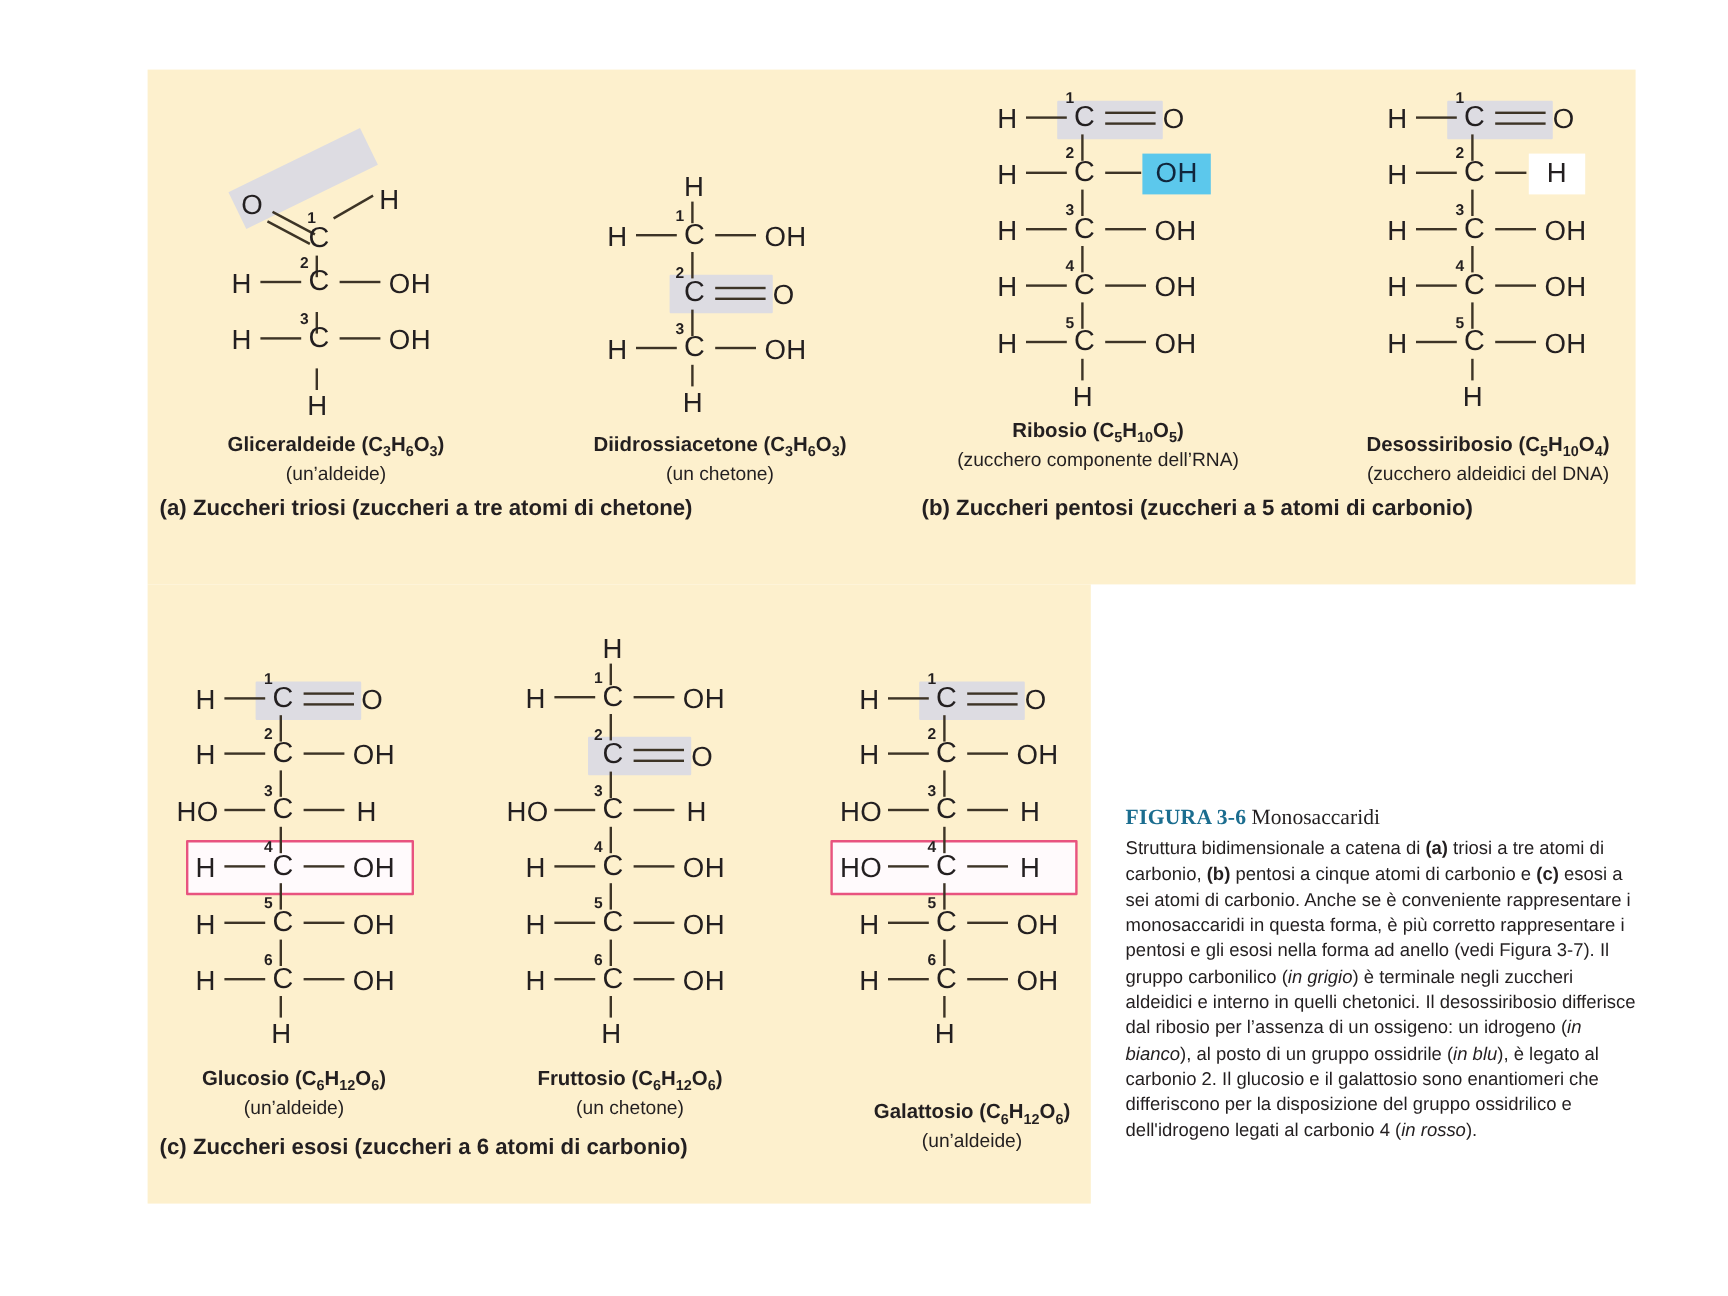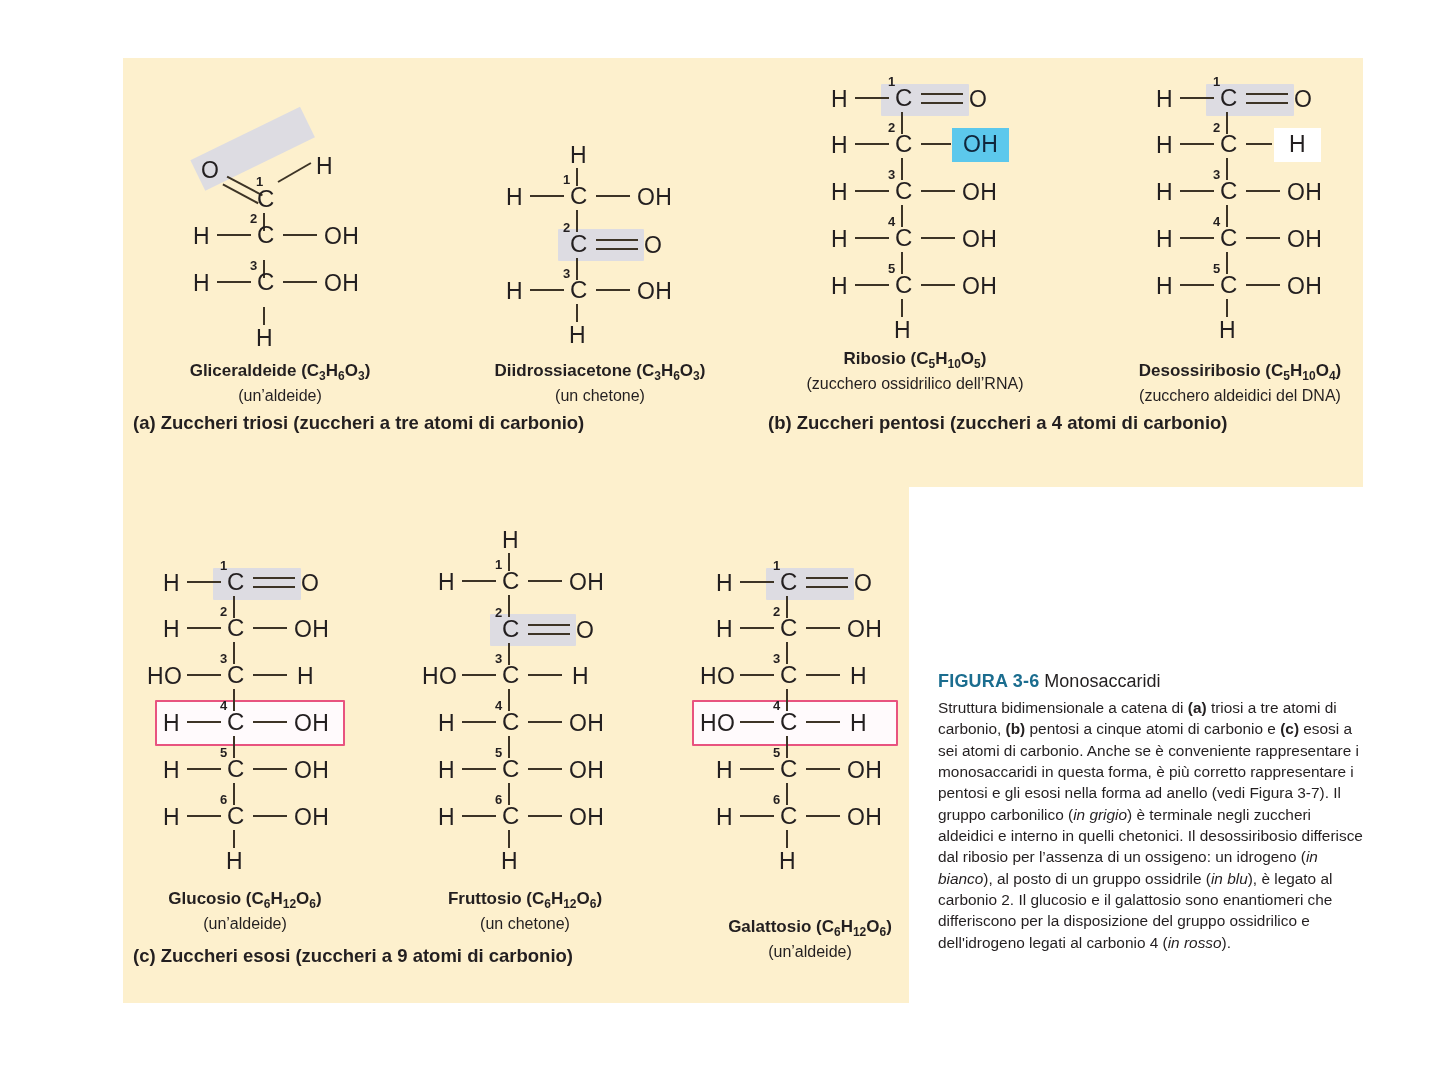--- a/index.html
+++ b/index.html
@@ -128,20 +128,21 @@
   #caption {
     position: absolute;
     left: 938px; top: 668px;
     width: 425px;
   }
   .cap-head {
     font-size: 18px;
     line-height: 1.45;
     margin-bottom: 3px;
     color: #231f20;
+    font-family: Liberation Serif, serif;
   }
   .cap-head .figno {
     font-weight: 700;
     color: #1b6d8f;
     letter-spacing: .2px;
   }
   .cap-head .captitle { font-weight: 400; color: #231f20; font-size: 18px; }
   .cap-body {
     font-size: 15.4px;
     line-height: 1.385;
@@ -244,21 +245,21 @@
     <div style="position:absolute; left:68px; top:164px; width:2px; height:18px; background:#3d3426;"></div>
     <span class="atom" style="position:absolute; left:61px; top:184px;">H</span>
   </div>
 </div>
 
 <div class="mol-name" style="left:420px; top:360px; width:360px;">
   <span>Diidrossiacetone (C<sub>3</sub>H<sub>6</sub>O<sub>3</sub>)</span>
   <span class="mol-sub">(un chetone)</span>
 </div>
 
-<div class="section-label" style="left:133px; top:412px;">(a) Zuccheri triosi (zuccheri a tre atomi di carbonio)</div>
+<div class="section-label" style="left:133px; top:412px;">(a) Zuccheri triosi (zuccheri a tre atomi di chetone)</div>
 
 <div class="molecule" style="left:833px; top:88px;">
   <div class="hl-gray" style="left:48px; top:-4px; width:88px; height:32px;"></div>
   <div class="chain" style="position:relative;">
 
     <span class="atom" style="position:absolute; left:-2px; top:0px;">H</span>
     <div class="hbond" style="position:absolute; left:22px; top:9px; margin:0;"></div>
     <span class="cnum" style="position:absolute; left:55px; top:-14px;">1</span>
     <span class="atom c" style="position:absolute; left:62px; top:-2px;">C</span>
     <div style="position:absolute; left:88px; top:5px; width:42px; height:11px;">
@@ -303,21 +304,21 @@
     <div class="hbond" style="position:absolute; left:88px; top:196px; margin:0;"></div>
     <span class="atom" style="position:absolute; left:129px; top:187px;">OH</span>
 
     <div style="position:absolute; left:68px; top:211px; width:2px; height:18px; background:#3d3426;"></div>
     <span class="atom" style="position:absolute; left:61px; top:231px;">H</span>
   </div>
 </div>
 
 <div class="mol-name" style="left:755px; top:348px; width:320px;">
   <span>Ribosio (C<sub>5</sub>H<sub>10</sub>O<sub>5</sub>)</span>
-  <span class="mol-sub">(zucchero ossidrilico dell’RNA)</span>
+  <span class="mol-sub">(zucchero componente dell’RNA)</span>
 </div>
 
 <div class="molecule" style="left:1158px; top:88px;">
   <div class="hl-gray" style="left:48px; top:-4px; width:88px; height:32px;"></div>
   <div class="chain" style="position:relative;">
     <span class="atom" style="position:absolute; left:-2px; top:0px;">H</span>
     <div class="hbond" style="position:absolute; left:22px; top:9px; margin:0;"></div>
     <span class="cnum" style="position:absolute; left:55px; top:-14px;">1</span>
     <span class="atom c" style="position:absolute; left:62px; top:-2px;">C</span>
     <div style="position:absolute; left:88px; top:5px; width:42px; height:11px;">
@@ -365,21 +366,21 @@
     <div style="position:absolute; left:68px; top:211px; width:2px; height:18px; background:#3d3426;"></div>
     <span class="atom" style="position:absolute; left:61px; top:231px;">H</span>
   </div>
 </div>
 
 <div class="mol-name" style="left:1060px; top:360px; width:360px;">
   <span>Desossiribosio (C<sub>5</sub>H<sub>10</sub>O<sub>4</sub>)</span>
   <span class="mol-sub">(zucchero aldeidici del DNA)</span>
 </div>
 
-<div class="section-label" style="left:768px; top:412px;">(b) Zuccheri pentosi (zuccheri a 4 atomi di carbonio)</div>
+<div class="section-label" style="left:768px; top:412px;">(b) Zuccheri pentosi (zuccheri a 5 atomi di carbonio)</div>
 
 <div class="molecule" style="left:165px; top:572px;">
   <div class="hl-gray" style="left:48px; top:-4px; width:88px; height:32px;"></div>
   <div class="redbox" style="left:-10px; top:128px; width:190px; height:46px;"></div>
   <div class="chain" style="position:relative;">
 
     <span class="atom" style="position:absolute; left:-2px; top:0px;">H</span>
     <div class="hbond" style="position:absolute; left:22px; top:9px; margin:0;"></div>
     <span class="cnum" style="position:absolute; left:55px; top:-14px;">1</span>
     <span class="atom c" style="position:absolute; left:62px; top:-2px;">C</span>
@@ -558,21 +559,21 @@
     <div style="position:absolute; left:68px; top:258px; width:2px; height:18px; background:#3d3426;"></div>
     <span class="atom" style="position:absolute; left:61px; top:278px;">H</span>
   </div>
 </div>
 
 <div class="mol-name" style="left:650px; top:916px; width:320px;">
   <span>Galattosio (C<sub>6</sub>H<sub>12</sub>O<sub>6</sub>)</span>
   <span class="mol-sub">(un’aldeide)</span>
 </div>
 
-<div class="section-label" style="left:133px; top:945px;">(c) Zuccheri esosi (zuccheri a 9 atomi di carbonio)</div>
+<div class="section-label" style="left:133px; top:945px;">(c) Zuccheri esosi (zuccheri a 6 atomi di carbonio)</div>
 
 <div id="caption">
   <div class="cap-head">
     <span class="figno">FIGURA 3-6</span>
     <span class="captitle">Monosaccaridi</span>
   </div>
   <div class="cap-body">
     <span>Struttura bidimensionale a catena di </span><b>(a)</b><span> triosi a tre atomi di carbonio, </span><b>(b)</b><span> pentosi a cinque atomi di carbonio e </span><b>(c)</b><span> esosi a sei atomi di carbonio. Anche se è conveniente rappresentare i monosaccaridi in questa forma, è più corretto rappresentare i pentosi e gli esosi nella forma ad anello (vedi Figura 3-7). Il gruppo carbonilico (</span><i>in grigio</i><span>) è terminale negli zuccheri aldeidici e interno in quelli chetonici. Il desossiribosio differisce dal ribosio per l’assenza di un ossigeno: un idrogeno (</span><i>in bianco</i><span>), al posto di un gruppo ossidrile (</span><i>in blu</i><span>), è legato al carbonio 2. Il glucosio e il galattosio sono enantiomeri che differiscono per la disposizione del gruppo ossidrilico e dell'idrogeno legati al carbonio 4 (</span><i>in rosso</i><span>).</span>
   </div>
 </div>

